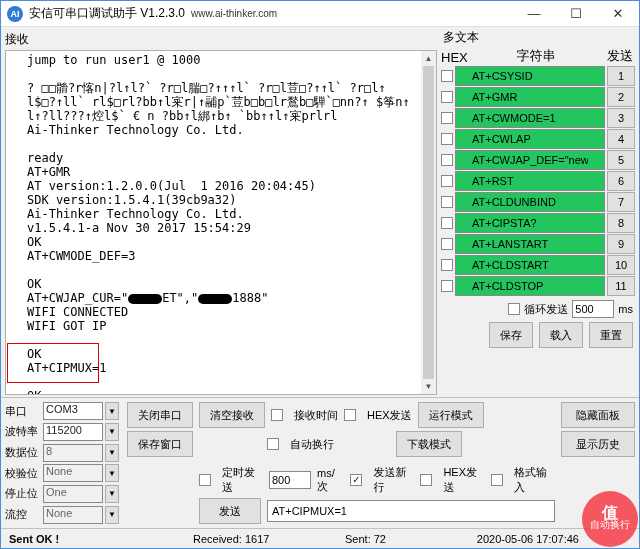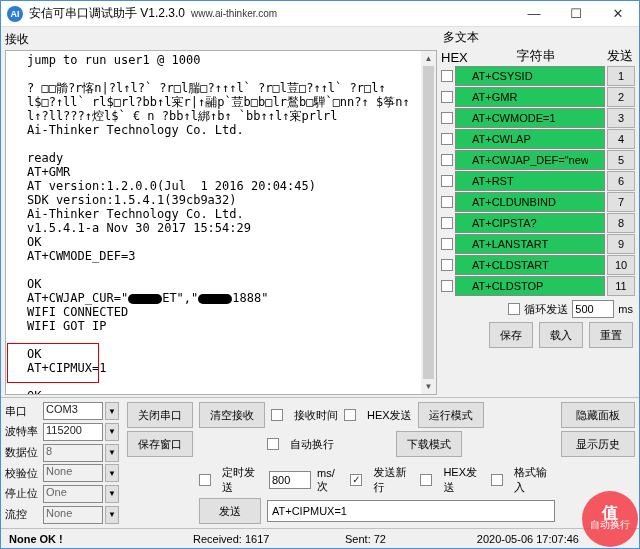--- a/index.html
+++ b/index.html
@@ -268,21 +268,21 @@
         </div>
       </div>
 
       <div class="rightcol">
         <div class="btn big">隐藏面板</div>
         <div class="btn big">显示历史</div>
       </div>
     </div>
 
     <div class="status">
-      <span class="bold">None OK !</span>
+      <span class="bold">Sent OK !</span>
       <span class="recv">Received: 1617</span>
       <span class="sent">Sent: 72</span>
       <span class="time">2020-05-06 17:07:46</span>
     </div>
   </div>
 
   <div class="watermark">
     <div class="zhi">值</div>
     <div>自动换行</div>
   </div>

